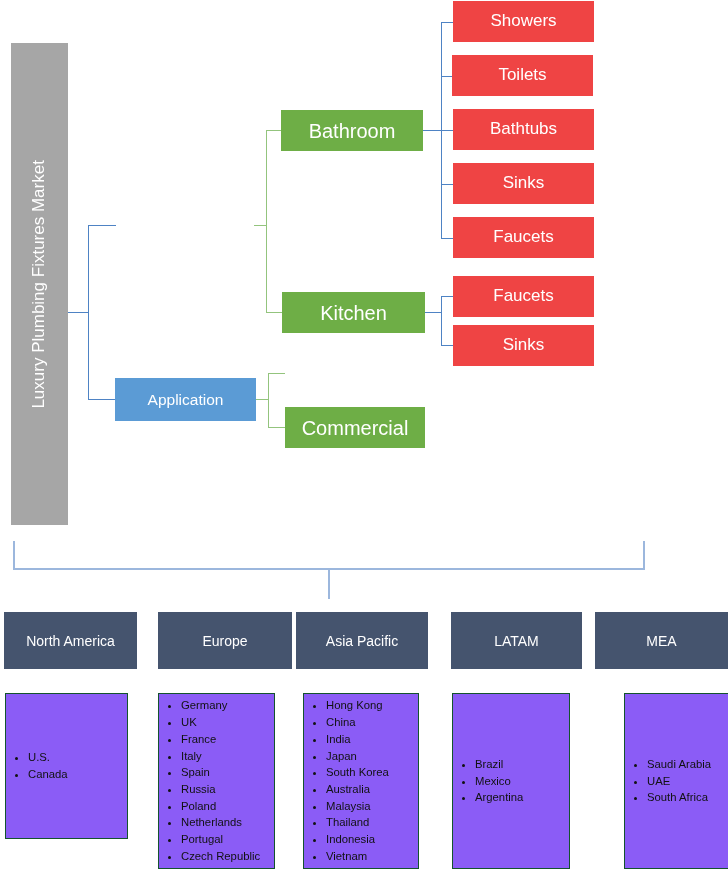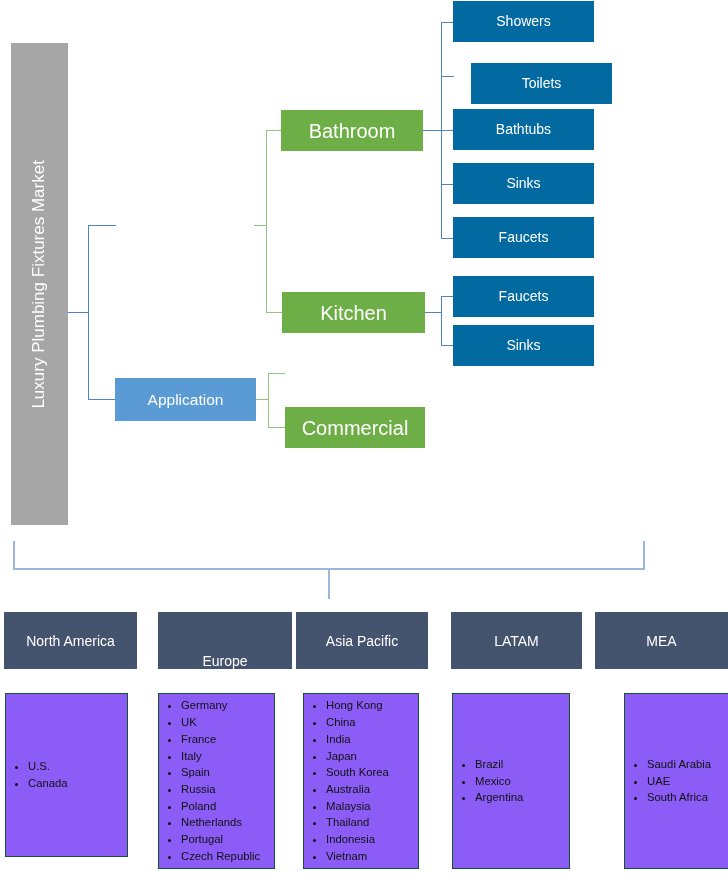--- a/index.html
+++ b/index.html
@@ -43,22 +43,22 @@
     height:43px;
   }
   
   .lvl2{
     background:#6eae46;
     font-size:20px;
     height:41px;
   }
   
   .lvl3{
-    background:#0369a1;
-    font-size:14px;
+    background:#ef4444;
+    font-size:17px;
     height:41px;
   }
 
   
   .ln{position:absolute;background:#4e83c4;}
   .ln.h{height:1px;}
   .ln.v{width:1px;}
   .ln.green{background:#93c47d;}
   .ln.thick{background:#9cb7dd;}
 
@@ -140,21 +140,21 @@
   <div class="ln h" style="left:441px;top:238px;width:13px;height:1px;"></div>
 
   <div class="ln v" style="left:441px;top:296px;width:1px;height:49px;"></div>
   <div class="ln h" style="left:425px;top:312px;width:17px;height:1px;"></div>
   <div class="ln h" style="left:441px;top:296px;width:13px;height:1px;"></div>
   <div class="ln h" style="left:441px;top:345px;width:13px;height:1px;"></div>
 
   <div class="node lvl3" style="left:453px;top:1px;width:141px;">
     <span>Showers</span>
   </div>
-  <div class="node lvl3" style="left:471px;top:55px;width:141px;margin-top:8px;">
+  <div class="node lvl3" style="left:452px;top:55px;width:141px;">
     <span>Toilets</span>
   </div>
   <div class="node lvl3" style="left:453px;top:109px;width:141px;">
     <span>Bathtubs</span>
   </div>
   <div class="node lvl3" style="left:453px;top:163px;width:141px;">
     <span>Sinks</span>
   </div>
   <div class="node lvl3" style="left:453px;top:217px;width:141px;">
     <span>Faucets</span>
@@ -168,34 +168,34 @@
   </div>
 
   <div class="ln v thick" style="left:13px;top:541px;width:2px;height:28px;"></div>
   <div class="ln h thick" style="left:13px;top:568px;width:632px;height:2px;"></div>
   <div class="ln v thick" style="left:643px;top:541px;width:2px;height:28px;"></div>
   <div class="ln v thick" style="left:328px;top:568px;width:2px;height:31px;"></div>
 
   <div class="region-head" style="left:4px;top:612px;width:133px;">
     <span>North America</span>
   </div>
-  <div class="region-head" style="left:158px;top:612px;width:134px;align-items:flex-end;">
+  <div class="region-head" style="left:158px;top:612px;width:134px;">
     <span>Europe</span>
   </div>
   <div class="region-head" style="left:296px;top:612px;width:132px;">
     <span>Asia Pacific</span>
   </div>
   <div class="region-head" style="left:451px;top:612px;width:131px;">
     <span>LATAM</span>
   </div>
   <div class="region-head" style="left:595px;top:612px;width:133px;">
     <span>MEA</span>
   </div>
 
-  <div class="region-box" style="left:5px;top:693px;width:123px;height:164px;">
+  <div class="region-box" style="left:5px;top:693px;width:123px;height:146px;">
     <ul>
         <li>U.S.</li>
         <li>Canada</li>
       </ul>
   </div>
   <div class="region-box" style="left:158px;top:693px;width:117px;height:176px;">
     <ul>
         <li>Germany</li>
         <li>UK</li>
         <li>France</li>

